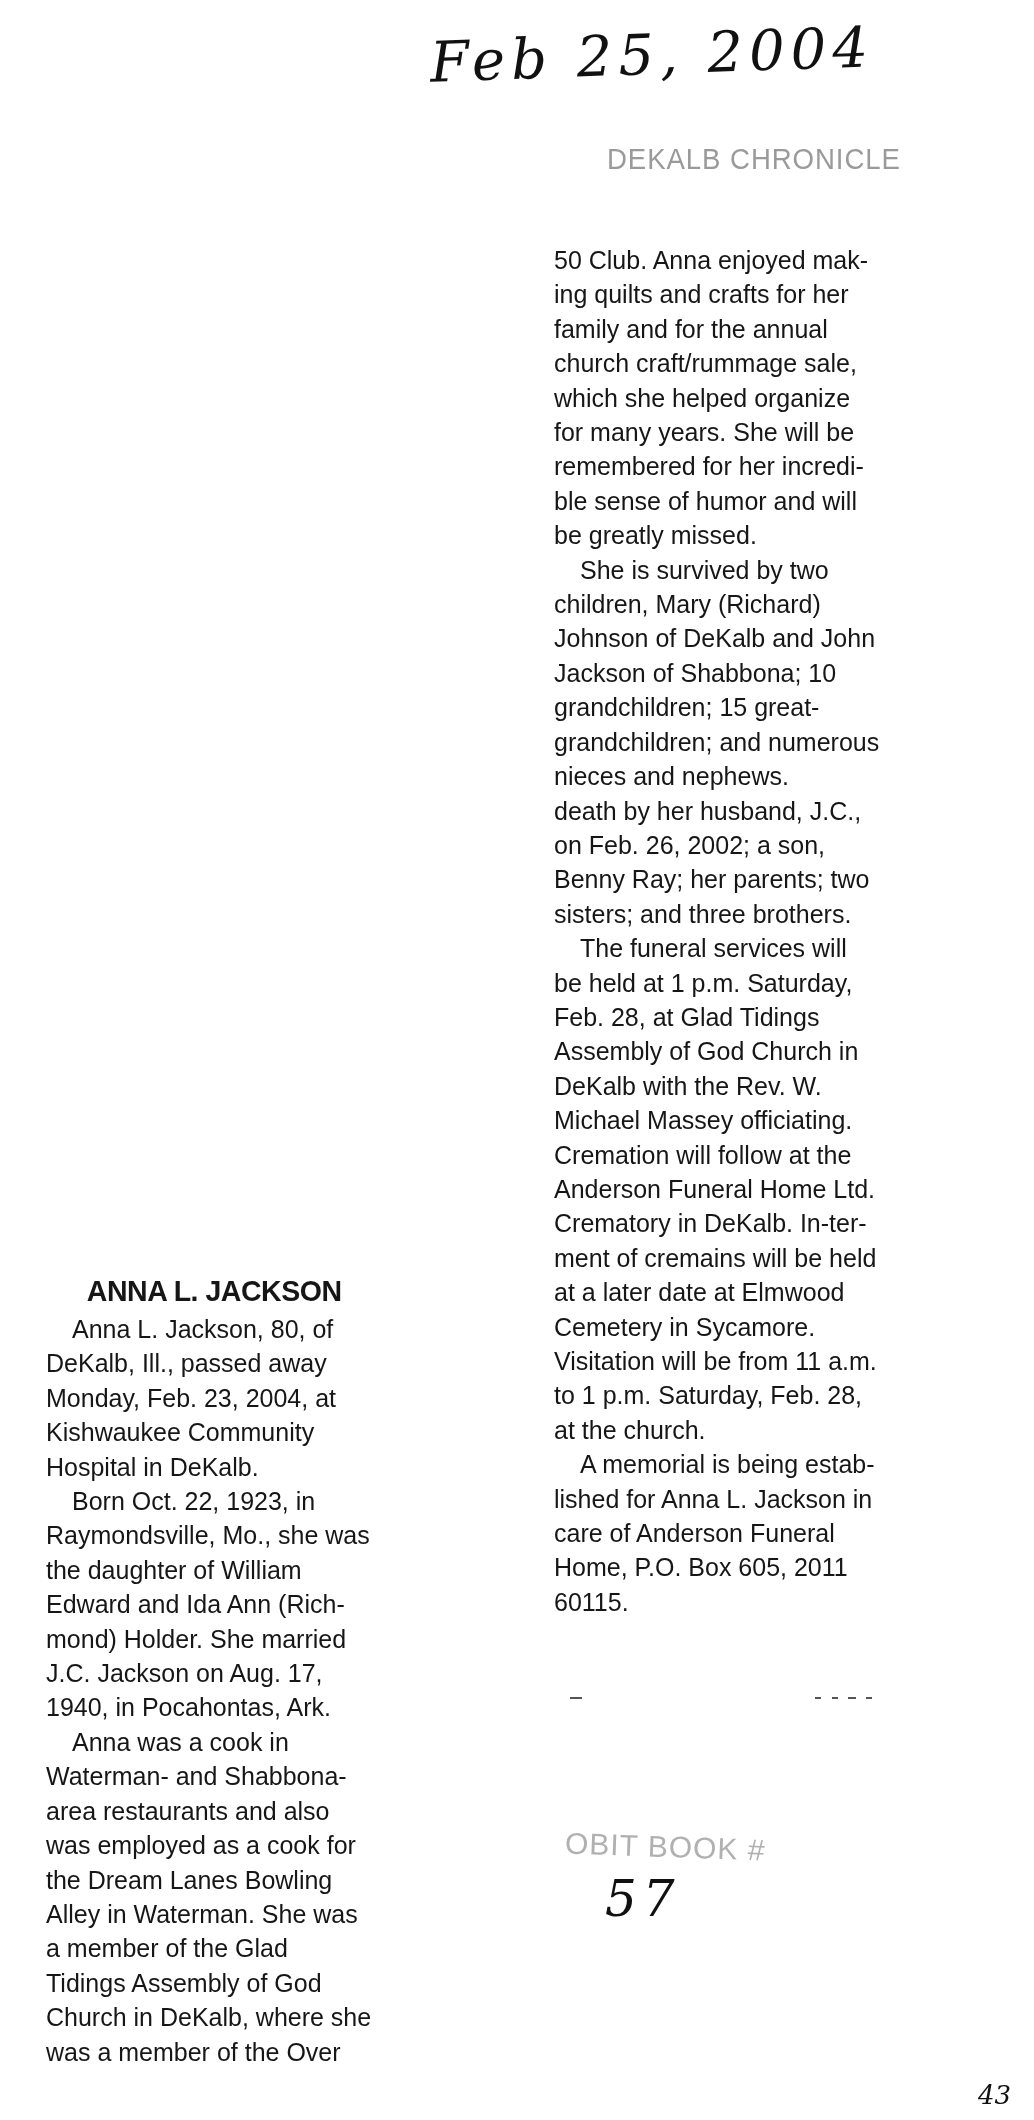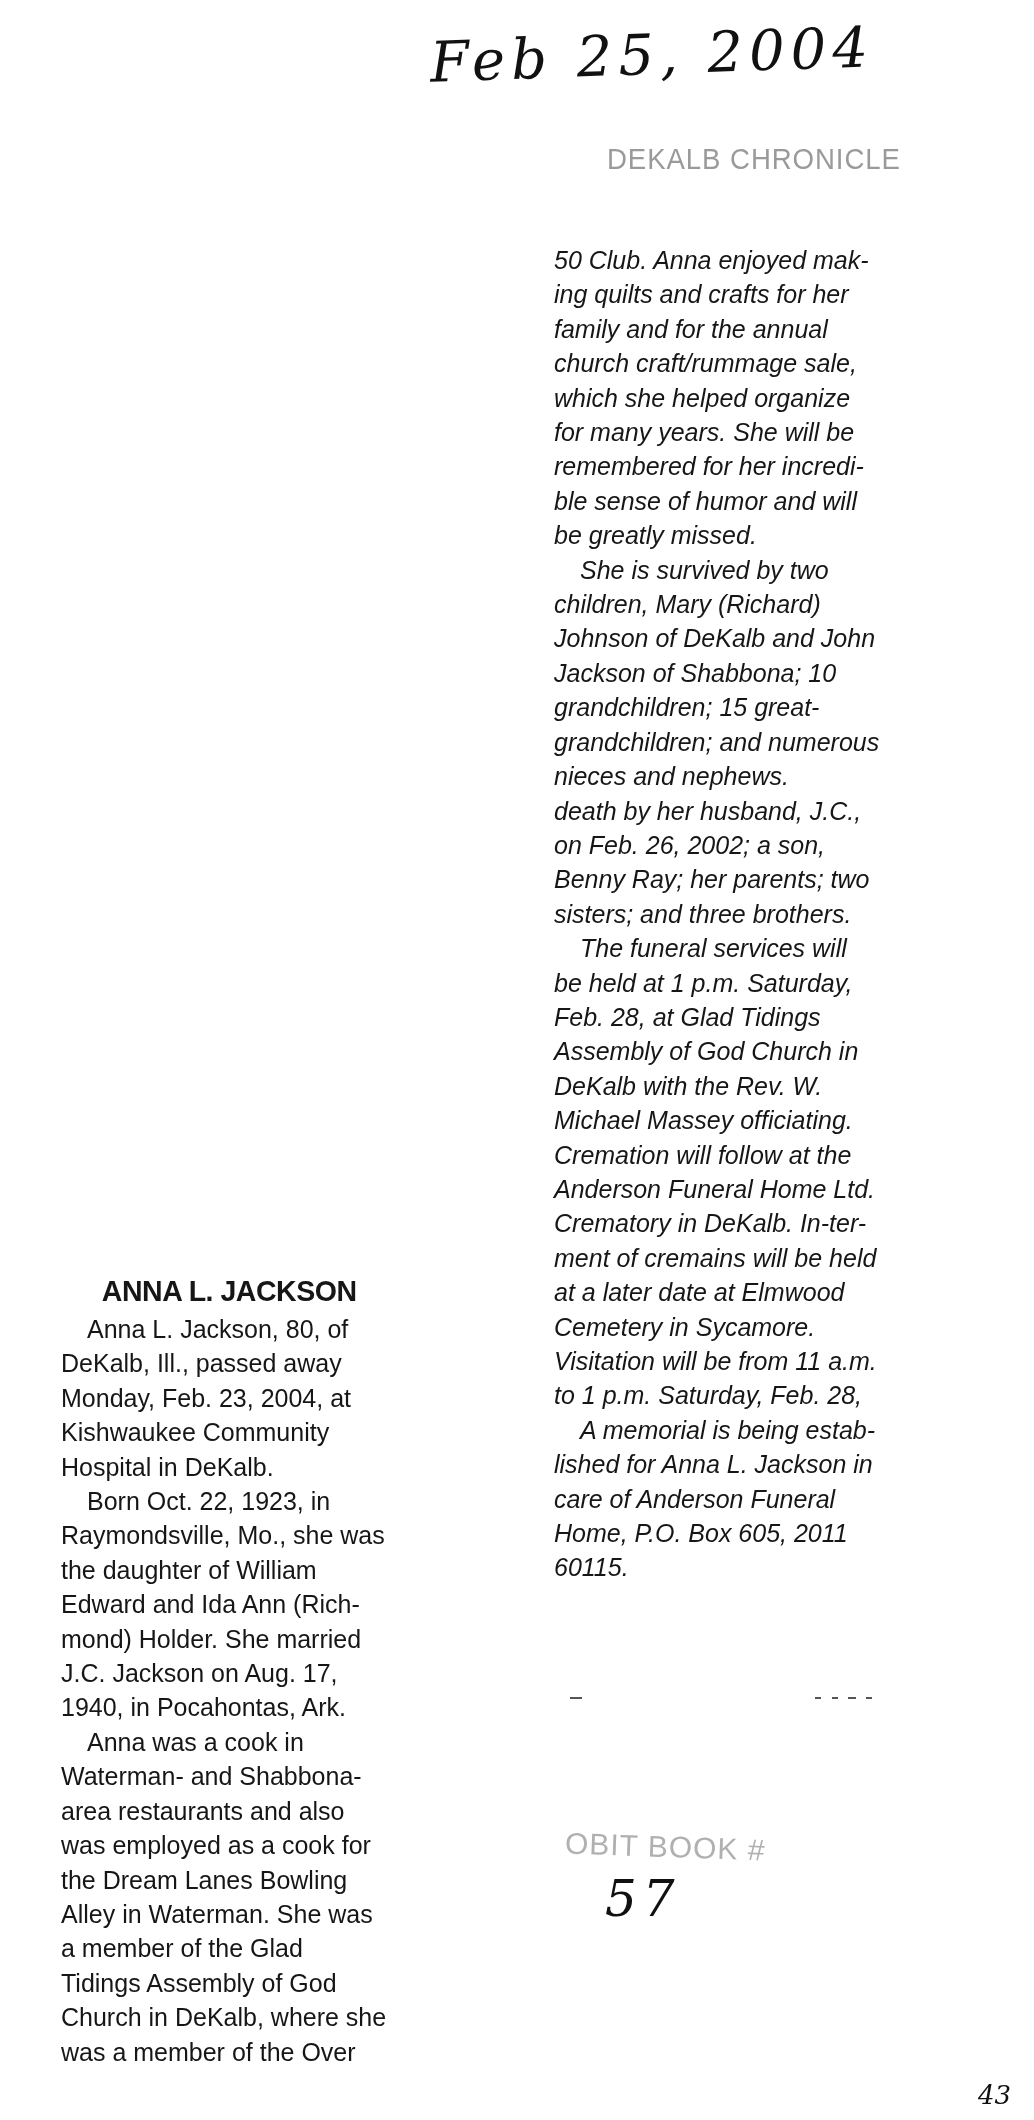--- a/index.html
+++ b/index.html
@@ -14,22 +14,22 @@
     #hw-obitnum { left: 605px; top: 1870px; font-size: 50px; letter-spacing: 6px; }
     #hw-page { left: 978px; top: 2080px; font-size: 26px; }
     .stamp {
       position: absolute; font-family: "Liberation Sans", sans-serif; color: #9a9a9a; letter-spacing: 1px;
     }
     #stamp-paper { left: 607px; top: 142px; font-size: 30px; transform: scaleX(0.92); transform-origin: left; }
     #stamp-obit { left: 565px; top: 1830px; font-size: 30px; color: #b0b0b0; transform: rotate(2deg); }
     .col {
       position: absolute; font-family: "Liberation Sans", sans-serif; font-size: 25px; line-height: 34.4px; color: #161616;
     }
-    #col-left { left: 46px; top: 1272px; width: 380px; margin-left: 15px; }
-    #col-right { left: 554px; top: 243px; width: 370px; font-style: italic; }
+    #col-left { left: 46px; top: 1272px; width: 380px; }
+    #col-right { left: 554px; top: 243px; width: 370px; }
     .line { white-space: nowrap; display: block; }
     .indent { padding-left: 26px; }
     .headline {
       font-family: "Liberation Sans", sans-serif; font-weight: bold; font-size: 30px; letter-spacing: -0.5px;
       display: block; padding-left: 43px; margin-bottom: 2px; line-height: 38px;
       transform: scaleX(0.95); transform-origin: left;
     }
     .cut-line { position: absolute; left: 570px; top: 1697px; width: 355px; height: 6px; }
     .cut-line span { position: absolute; background: #555; height: 2px; }
   </style>
@@ -96,20 +96,21 @@
       <span class="line">DeKalb with the Rev. W.</span>
       <span class="line">Michael Massey officiating.</span>
       <span class="line">Cremation will follow at the</span>
       <span class="line">Anderson Funeral Home Ltd.</span>
       <span class="line">Crematory in DeKalb. In-ter-</span>
       <span class="line">ment of cremains will be held</span>
       <span class="line">at a later date at Elmwood</span>
       <span class="line">Cemetery in Sycamore.</span>
       <span class="line">Visitation will be from 11 a.m.</span>
       <span class="line">to 1 p.m. Saturday, Feb. 28,</span>
+      <span class="line">at the church.</span>
       <span class="line indent">A memorial is being estab-</span>
       <span class="line">lished for Anna L. Jackson in</span>
       <span class="line">care of Anderson Funeral</span>
       <span class="line">Home, P.O. Box 605, 2011</span>
       <span class="line">60115.</span>
     </div>
 </div>
 
 <div class="cut-line">
   <span style="left:0;width:12px;"></span>

